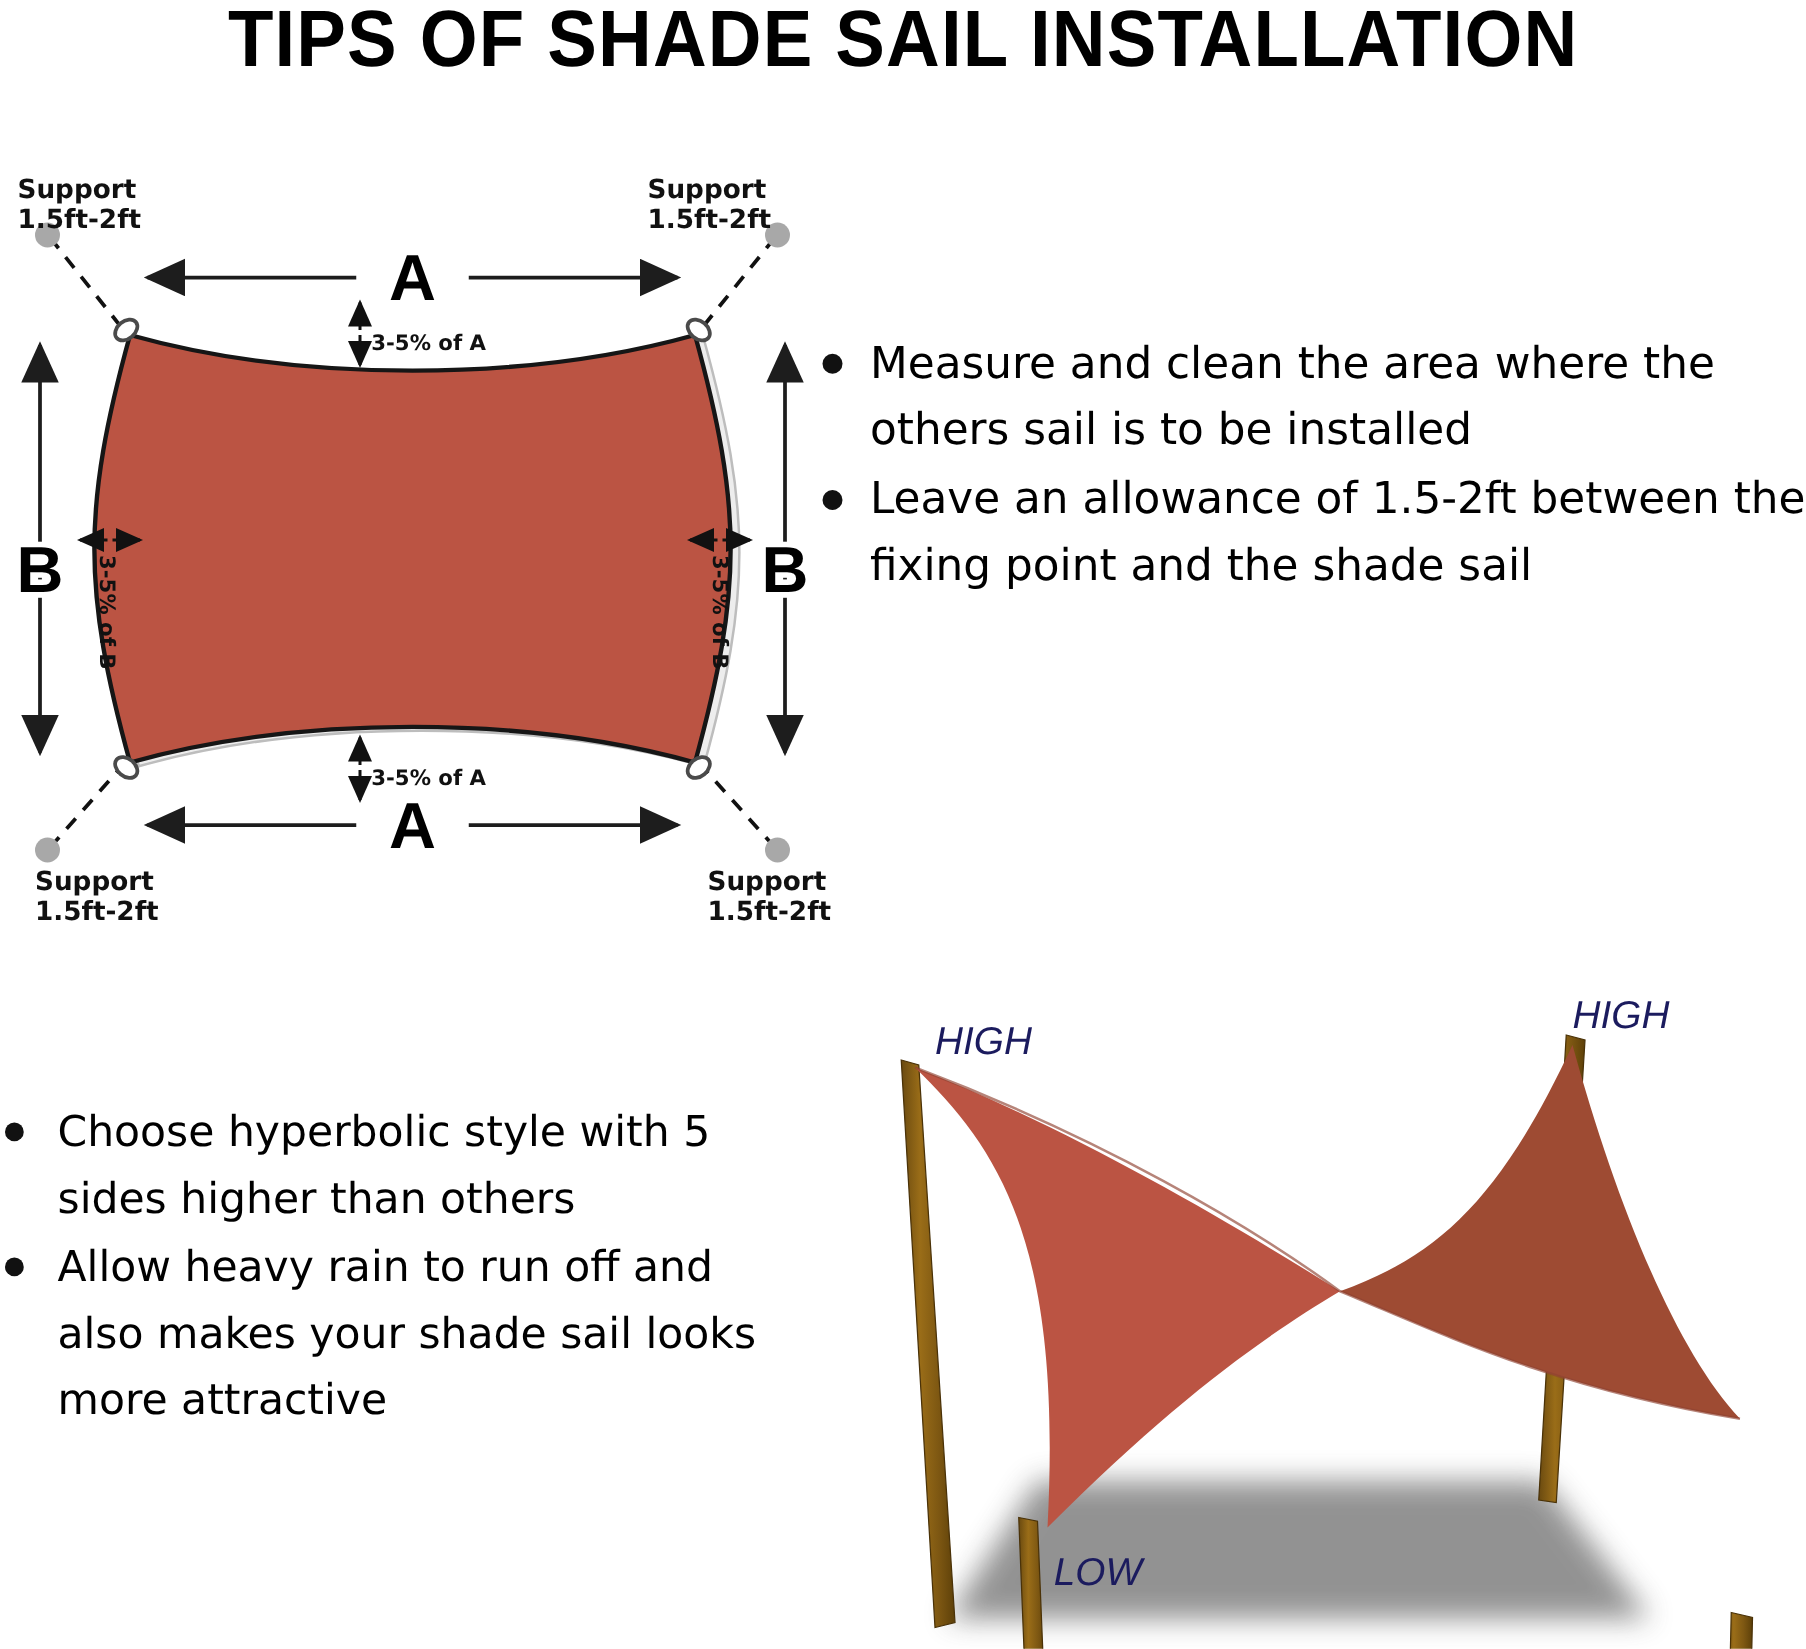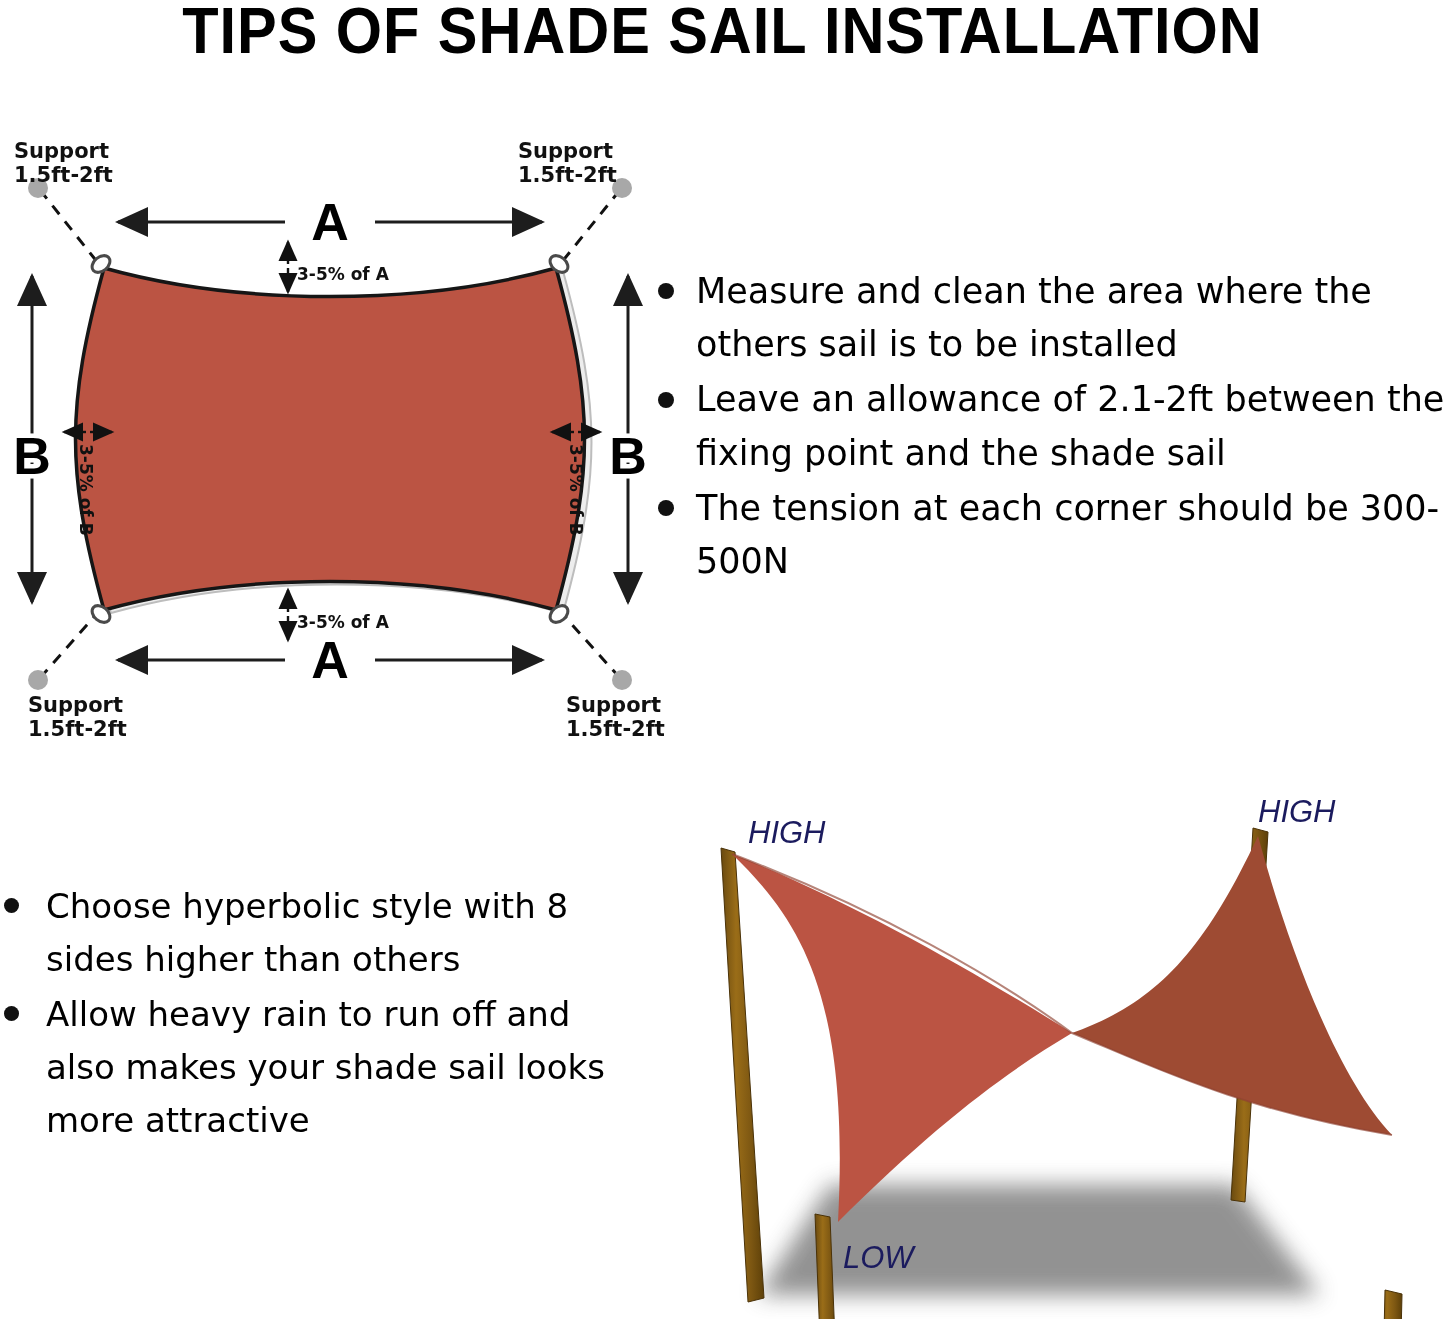--- a/index.html
+++ b/index.html
@@ -172,34 +172,30 @@
   </div>
 
   <div class="panel" id="tips-list">
     <ul class="bullets">
       <li>
         <span class="dot"></span>
         <span>Measure and clean the area where the others sail is to be installed</span>
       </li>
       <li>
         <span class="dot"></span>
-        <span>Leave an allowance of 2.1-2ft between the fixing point and the shade sail</span>
-      </li>
-      <li>
-        <span class="dot"></span>
-        <span>The tension at each corner should be 300-500N</span>
+        <span>Leave an allowance of 1.5-2ft between the fixing point and the shade sail</span>
       </li>
     </ul>
   </div>
 
   <div class="panel" id="style-list">
     <ul class="bullets">
       <li>
         <span class="dot"></span>
-        <span>Choose hyperbolic style with 8 sides higher than others</span>
+        <span>Choose hyperbolic style with 5 sides higher than others</span>
       </li>
       <li>
         <span class="dot"></span>
         <span>Allow heavy rain to run off and also makes your shade sail looks more attractive</span>
       </li>
     </ul>
   </div>
 
   <div class="panel" id="hyper-diagram">
     <svg width="765" height="529" viewBox="0 0 765 529">

